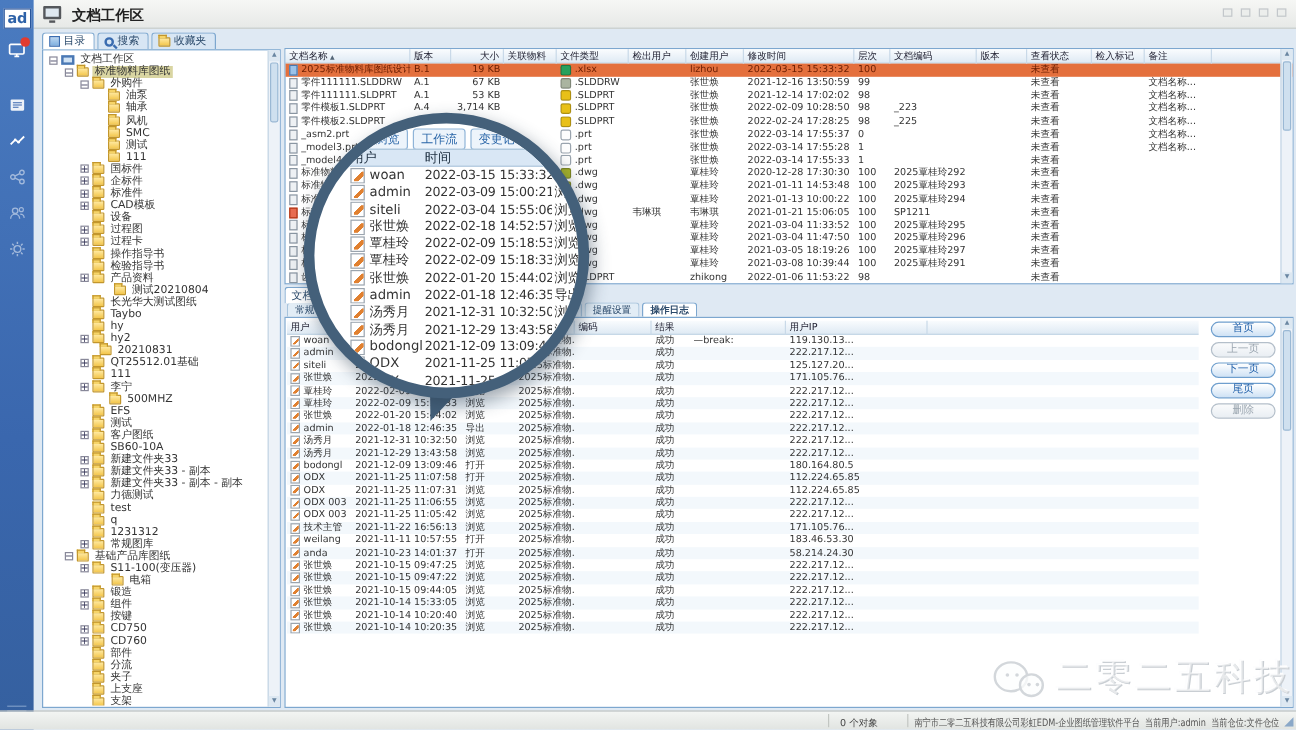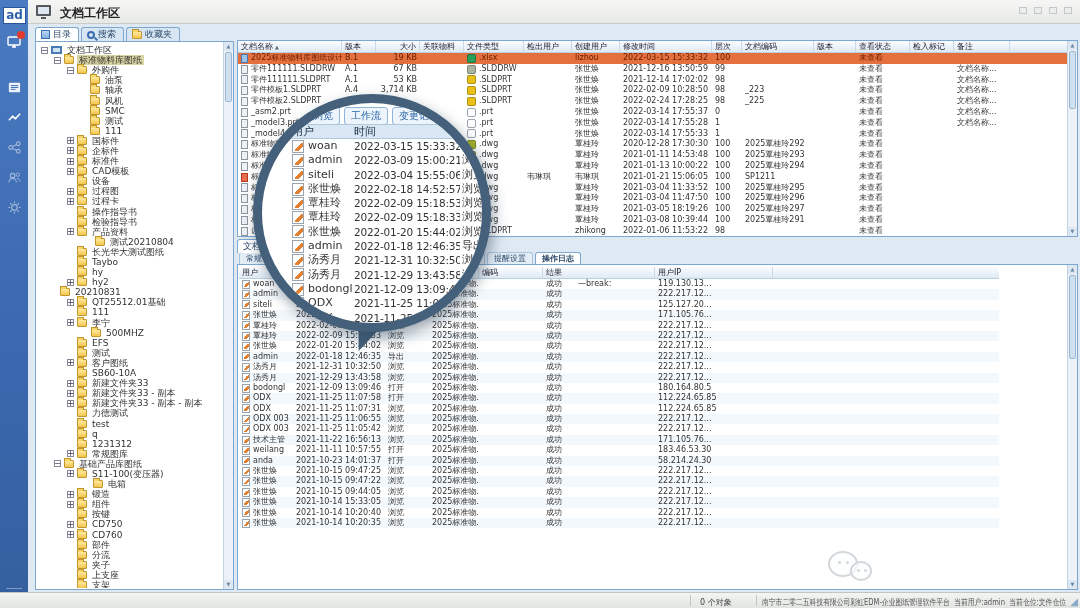--- a/index.html
+++ b/index.html
@@ -306,21 +306,21 @@
         <div class="trow" style="padding-left: 30px;">
           <span class="expspace"></span>
           <span class="folder"></span>
           <span class="lbl">hy</span>
         </div>
         <div class="trow" style="padding-left: 30px;">
           <span class="exp">+</span>
           <span class="folder"></span>
           <span class="lbl">hy2</span>
         </div>
-        <div class="trow" style="padding-left: 13px;">
+        <div class="trow" style="padding-left: 36px;">
           <span class="expspace"></span>
           <span class="folder"></span>
           <span class="lbl">20210831</span>
         </div>
         <div class="trow" style="padding-left: 30px;">
           <span class="exp">+</span>
           <span class="folder"></span>
           <span class="lbl">QT25512.01基础</span>
         </div>
         <div class="trow" style="padding-left: 30px;">
@@ -1240,20 +1240,27 @@
             <span class="c" style="width: 118px;">222.217.12...</span>
           </div>
         </div>
     </div>
     <div class="vsb" id="logscroll">
       <span class="ar up">▲</span>
       <span class="thumb"></span>
       <span class="ar dn">▼</span>
     </div>
   </div>
+  <div id="pager">
+      <div class="pgbtn">首页</div>
+      <div class="pgbtn dis">上一页</div>
+      <div class="pgbtn">下一页</div>
+      <div class="pgbtn">尾页</div>
+      <div class="pgbtn dis">删除</div>
+    </div>
 </div>
 
 <div id="magtail"></div>
 <div id="mag">
   <div id="magtabs">
       <span class="mag-pill">历史版本</span>
       <span class="mag-pill">浏览</span>
       <span class="mag-pill">工作流</span>
       <span class="mag-pill">变更记录</span>
     </div>
@@ -1380,20 +1387,21 @@
 
 <div id="watermark">
   <span class="wbub b1">
       <i style="left:8px"></i>
       <i style="left:16px"></i>
     </span>
   <span class="wbub b2">
       <i style="left:5px"></i>
       <i style="left:12px"></i>
     </span>
+  <span id="wmtext">二零二五科技</span>
 </div>
 
 <div id="statusbar">
   <span class="sep" style="left:690px"></span>
   <span id="objcount">0 个对象</span>
   <span class="sep" style="left:756px"></span>
   <span id="companyline">
     <span>南宁市二零二五科技有限公司彩虹EDM-企业图纸管理软件平台</span>&nbsp;&nbsp;<span>当前用户:admin</span>&nbsp;&nbsp;<span>当前仓位:文件仓位</span>
   </span>
   <span id="rgrip">◢</span>

